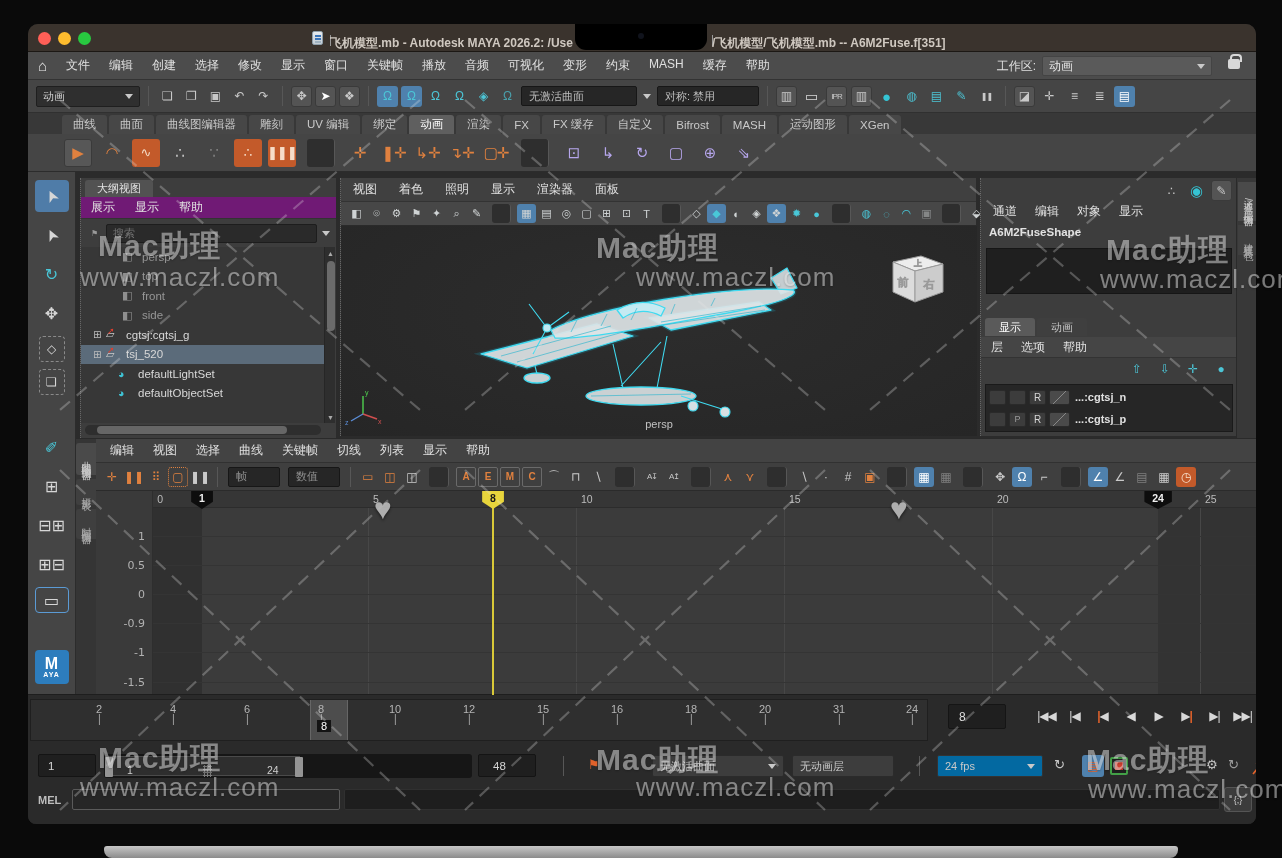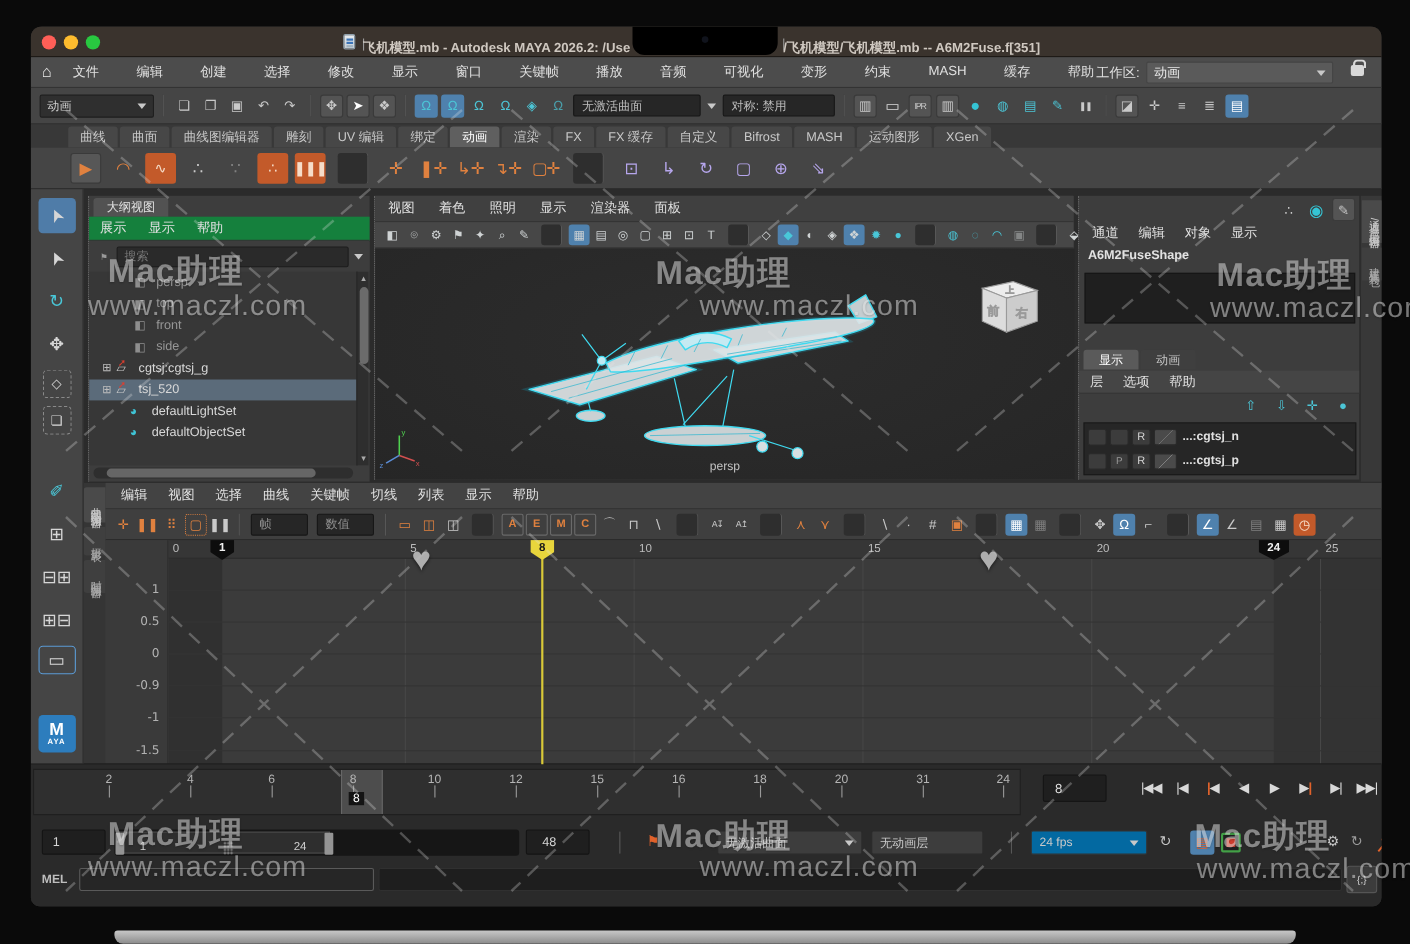--- a/index.html
+++ b/index.html
@@ -67,21 +67,21 @@
   .tb.onb{border:1px solid #5b9bd5;height:26px}
   .tb.dash{border:1px dashed #8a8a8a;width:26px;height:26px;font-size:12px}
   .tb.cur span{display:inline-block;transform:rotate(-115deg)}
   .tb.tealg2{color:#49c7d8}
   #mayalogo{margin-top:auto;margin-bottom:10px;width:34px;height:34px;background:#2d7dbd;border-radius:4px;color:#fff;display:flex;flex-direction:column;align-items:center;justify-content:center;font-weight:bold}
   #mayalogo b{font-size:16px;line-height:14px}
   #mayalogo s{font-size:7px;text-decoration:none;letter-spacing:1px}
   
   #outliner{position:absolute;left:52px;top:154px;width:256px;height:260px;background:#3d3d3d;border-left:1px dotted #666}
   #oltab{position:absolute;left:4px;top:2px;height:17px;background:#525252;color:#e2e2e2;font-size:11px;display:flex;align-items:center;padding:0 12px;border-radius:3px 3px 0 0}
-  #olmenus{position:absolute;left:0;top:19px;width:100%;height:22px;background:#15803d;display:flex;align-items:center;gap:20px;padding-left:10px;border-bottom:1px solid #333}
+  #olmenus{position:absolute;left:0;top:19px;width:100%;height:22px;background:#701a75;display:flex;align-items:center;gap:20px;padding-left:10px;border-bottom:1px solid #333}
   #olsearchrow{position:absolute;left:0;top:42px;width:100%;height:26px;display:flex;align-items:center;padding:0 6px;gap:5px;background:#3d3d3d}
   #olsearch{flex:1;height:19px;background:#2a2a2a;border:1px solid #1d1d1d;border-radius:2px;color:#bbb;font-size:11px;padding:0 6px;outline:none}
   #ollist{position:absolute;left:0;top:69px;width:244px;height:176px;background:#373737;overflow:hidden}
   .olrow{position:relative;height:19.5px;display:flex;align-items:center;padding-left:12px;font-size:11.5px;color:#d8d8d8;white-space:nowrap}
   .olrow.cam{padding-left:28px;color:#969696}
   .olrow.set{padding-left:24px}
   .olrow.sel{background:#5b6b7a}
   .olexp{width:13px;color:#bdbdbd;font-size:10px;flex:none}
   .olic{width:18px;font-size:11px;color:#c9c9c9;flex:none}
   .olrow.cam .olic{color:#8e8e8e}
@@ -199,21 +199,21 @@
     <span id="docicon"></span>
     <span class="ttl" style="left:302px">飞机模型.mb - Autodesk MAYA 2026.2: /Use</span>
     <span class="ttl" style="left:684px">/飞机模型/飞机模型.mb -- A6M2Fuse.f[351]</span>
     <div id="notch">
           <i></i>
         </div>
   </div>
 
   <div id="menubar">
     <span id="home">⌂</span>
-    <span style="display:flex;gap:34px">
+    <span style="display:flex;gap:19px">
       <span class="mi">文件</span>
           <span class="mi">编辑</span>
           <span class="mi">创建</span>
           <span class="mi">选择</span>
           <span class="mi">修改</span>
           <span class="mi">显示</span>
           <span class="mi">窗口</span>
           <span class="mi">关键帧</span>
           <span class="mi">播放</span>
           <span class="mi">音频</span>

